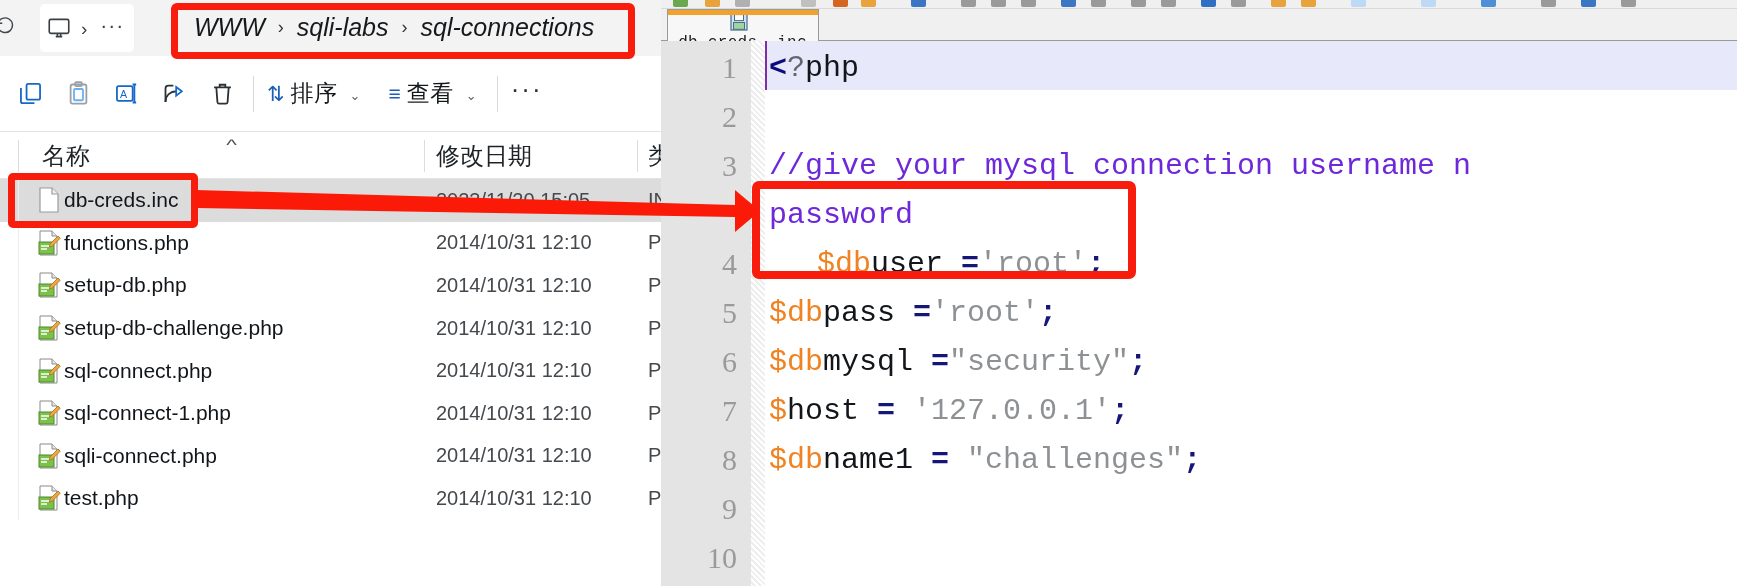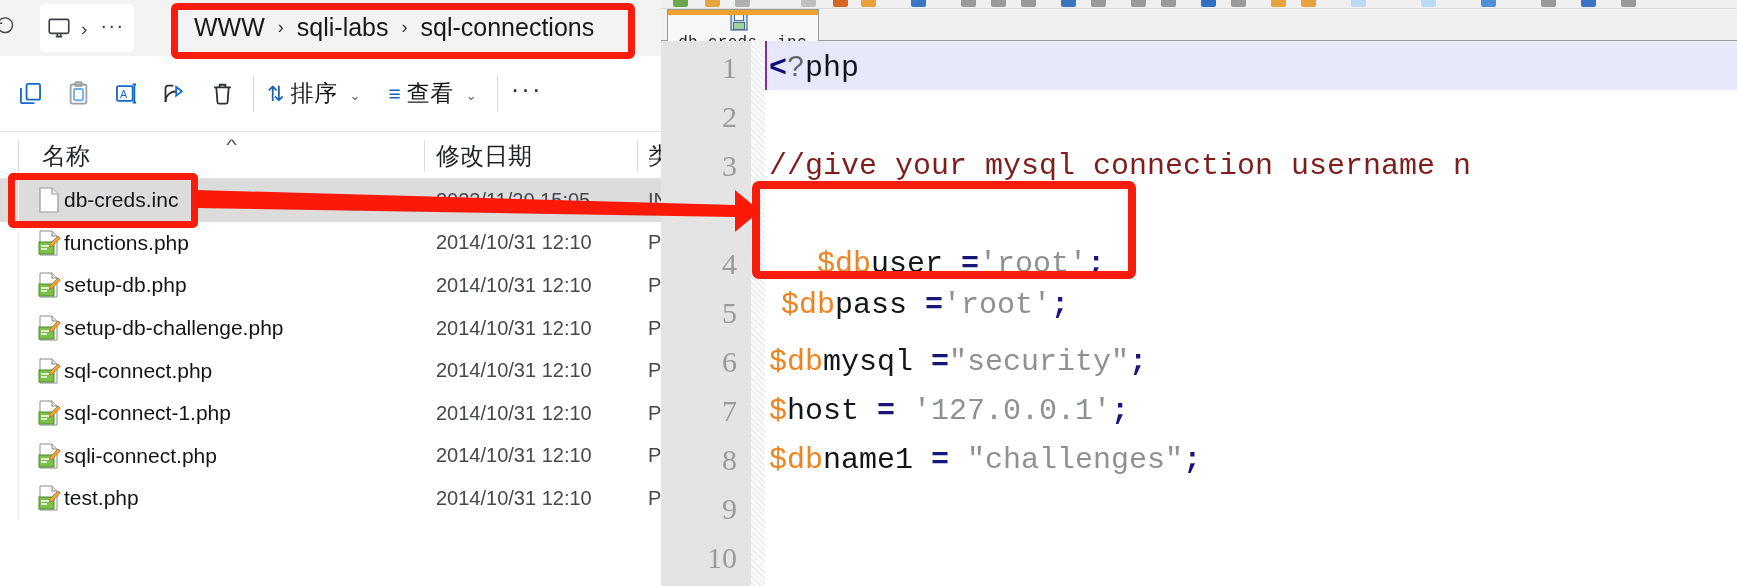--- a/index.html
+++ b/index.html
@@ -36,21 +36,21 @@
     font-size: 19px; color: #3a3f44; padding: 0 9px; font-weight: 300;
     line-height: 1;
   }
   .dots-bc { font-size: 21px; color: #3a3f44; letter-spacing: 1px; padding: 0 4px; margin-top:-7px;}
   .crumbs {
     position: absolute; left: 180px; top: 1px;
     display: flex; align-items: center; height: 52px;
     padding-left: 14px;
     font-size: 25px; color: #16191c; font-weight: 400;
   }
-  .crumb { white-space: nowrap; }
+  .crumb { white-space: nowrap; font-style: italic; }
   .crumb-sep { font-size: 18px; color: #2e3338; padding: 0 13px; font-weight: 300; }
 
   
   .hl-breadcrumb {
     position: absolute; left: 171px; top: 3px;
     width: 464px; height: 56px;
     border: 7px solid #f81c0c; border-radius: 6px;
     pointer-events: none;
   }
 
@@ -211,21 +211,21 @@
     font-size: 30px; color: #9a9a9a; line-height: 1;
   }
   .cl {
     position: absolute; left: 4px;
     font-family: "Liberation Mono", monospace;
     font-size: 30px; line-height: 1;
     white-space: pre;
   }
   .t-tag   { color: #0b0b7a; font-weight: bold; }
   .t-tagq  { color: #63676b; }
-  .t-cmt   { color: #7f1d1d; }
+  .t-cmt   { color: #6d28d9; }
   .t-var   { color: #ef8322; }
   .t-plain { color: #12151a; }
   .t-op    { color: #16167a; font-weight: bold; }
   .t-str   { color: #8e9194; }
   .t-semi  { color: #16167a; font-weight: bold; }
 
   
   .hl-code {
     position: absolute; left: 91px; top: 181px;
     width: 384px; height: 98px;
@@ -529,22 +529,23 @@
           <div class="ln" style="top: 404px;">8</div>
           <div class="ln" style="top: 453px;">9</div>
           <div class="ln" style="top: 502px;">10</div>
         </div>
       <div class="gutter-fold"></div>
       <div class="code-area">
         <div class="cur-line-bg"></div>
       <div class="cl" style="top: 12px;"><span class="t-tag">&lt;</span><span class="t-tagq">?</span><span class="t-plain">php</span></div>
           <div class="cl" style="top: 61px;"></div>
           <div class="cl" style="top: 110px;"><span class="t-cmt">//give your mysql connection username n</span></div>
+          <div class="cl" style="top: 159px;"><span class="t-cmt">password</span></div>
           <div class="cl" style="top: 208px; margin-left: 48px;"><span class="t-var">$db</span><span class="t-plain">user </span><span class="t-op">=</span><span class="t-str">'root'</span><span class="t-semi">;</span></div>
-          <div class="cl" style="top: 249px; margin-left: 12px;"><span class="t-var">$db</span><span class="t-plain">pass </span><span class="t-op">=</span><span class="t-str">'root'</span><span class="t-semi">;</span></div>
+          <div class="cl" style="top: 257px;"><span class="t-var">$db</span><span class="t-plain">pass </span><span class="t-op">=</span><span class="t-str">'root'</span><span class="t-semi">;</span></div>
           <div class="cl" style="top: 306px;"><span class="t-var">$db</span><span class="t-plain">mysql </span><span class="t-op">=</span><span class="t-str">"security"</span><span class="t-semi">;</span></div>
           <div class="cl" style="top: 355px;"><span class="t-var">$</span><span class="t-plain">host </span><span class="t-op">=</span><span class="t-plain"> </span><span class="t-str">'127.0.0.1'</span><span class="t-semi">;</span></div>
           <div class="cl" style="top: 404px;"><span class="t-var">$db</span><span class="t-plain">name1 </span><span class="t-op">=</span><span class="t-plain"> </span><span class="t-str">"challenges"</span><span class="t-semi">;</span></div>
           <div class="cl" style="top: 453px;"></div>
           <div class="cl" style="top: 502px;"></div>
           <div class="cl" style="top: 551px;"></div>
         </div>
       <div class="caret-line"></div>
     </div>
 

